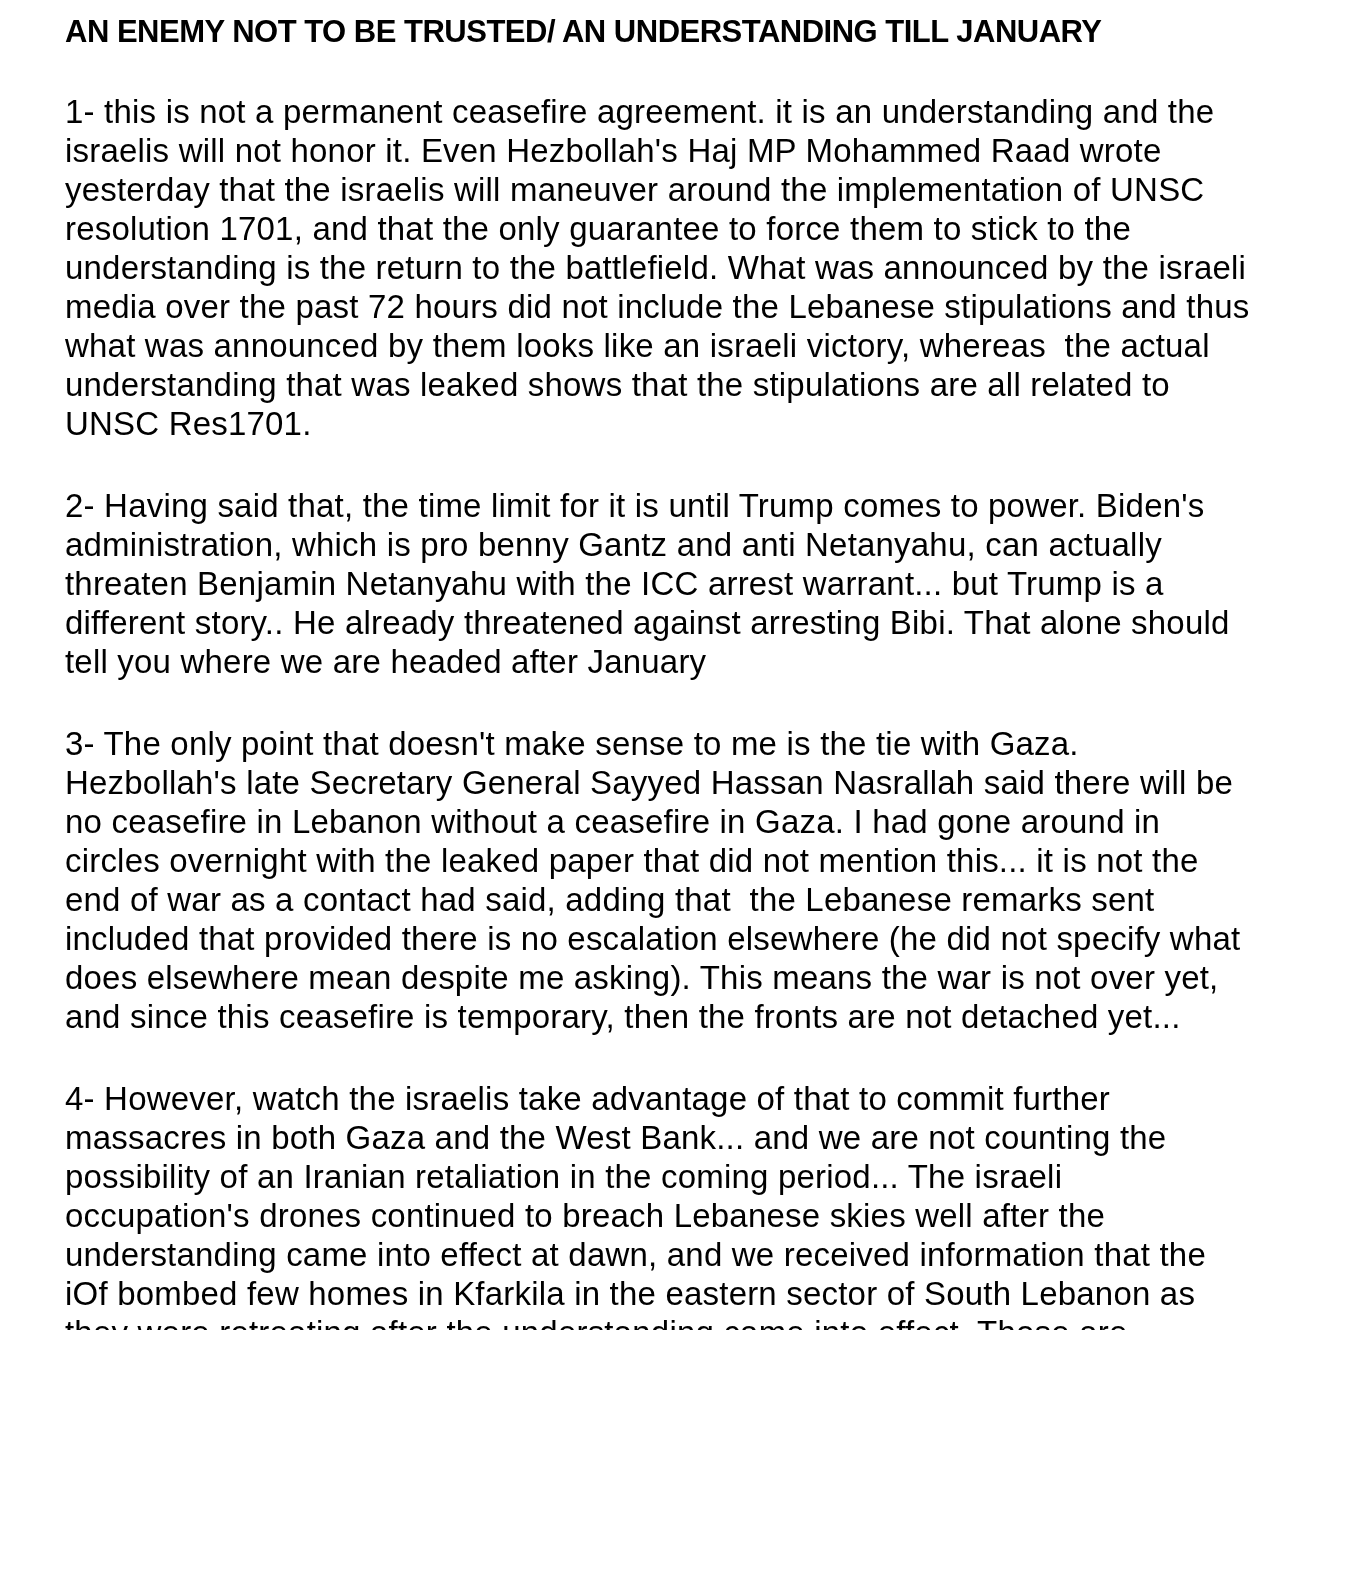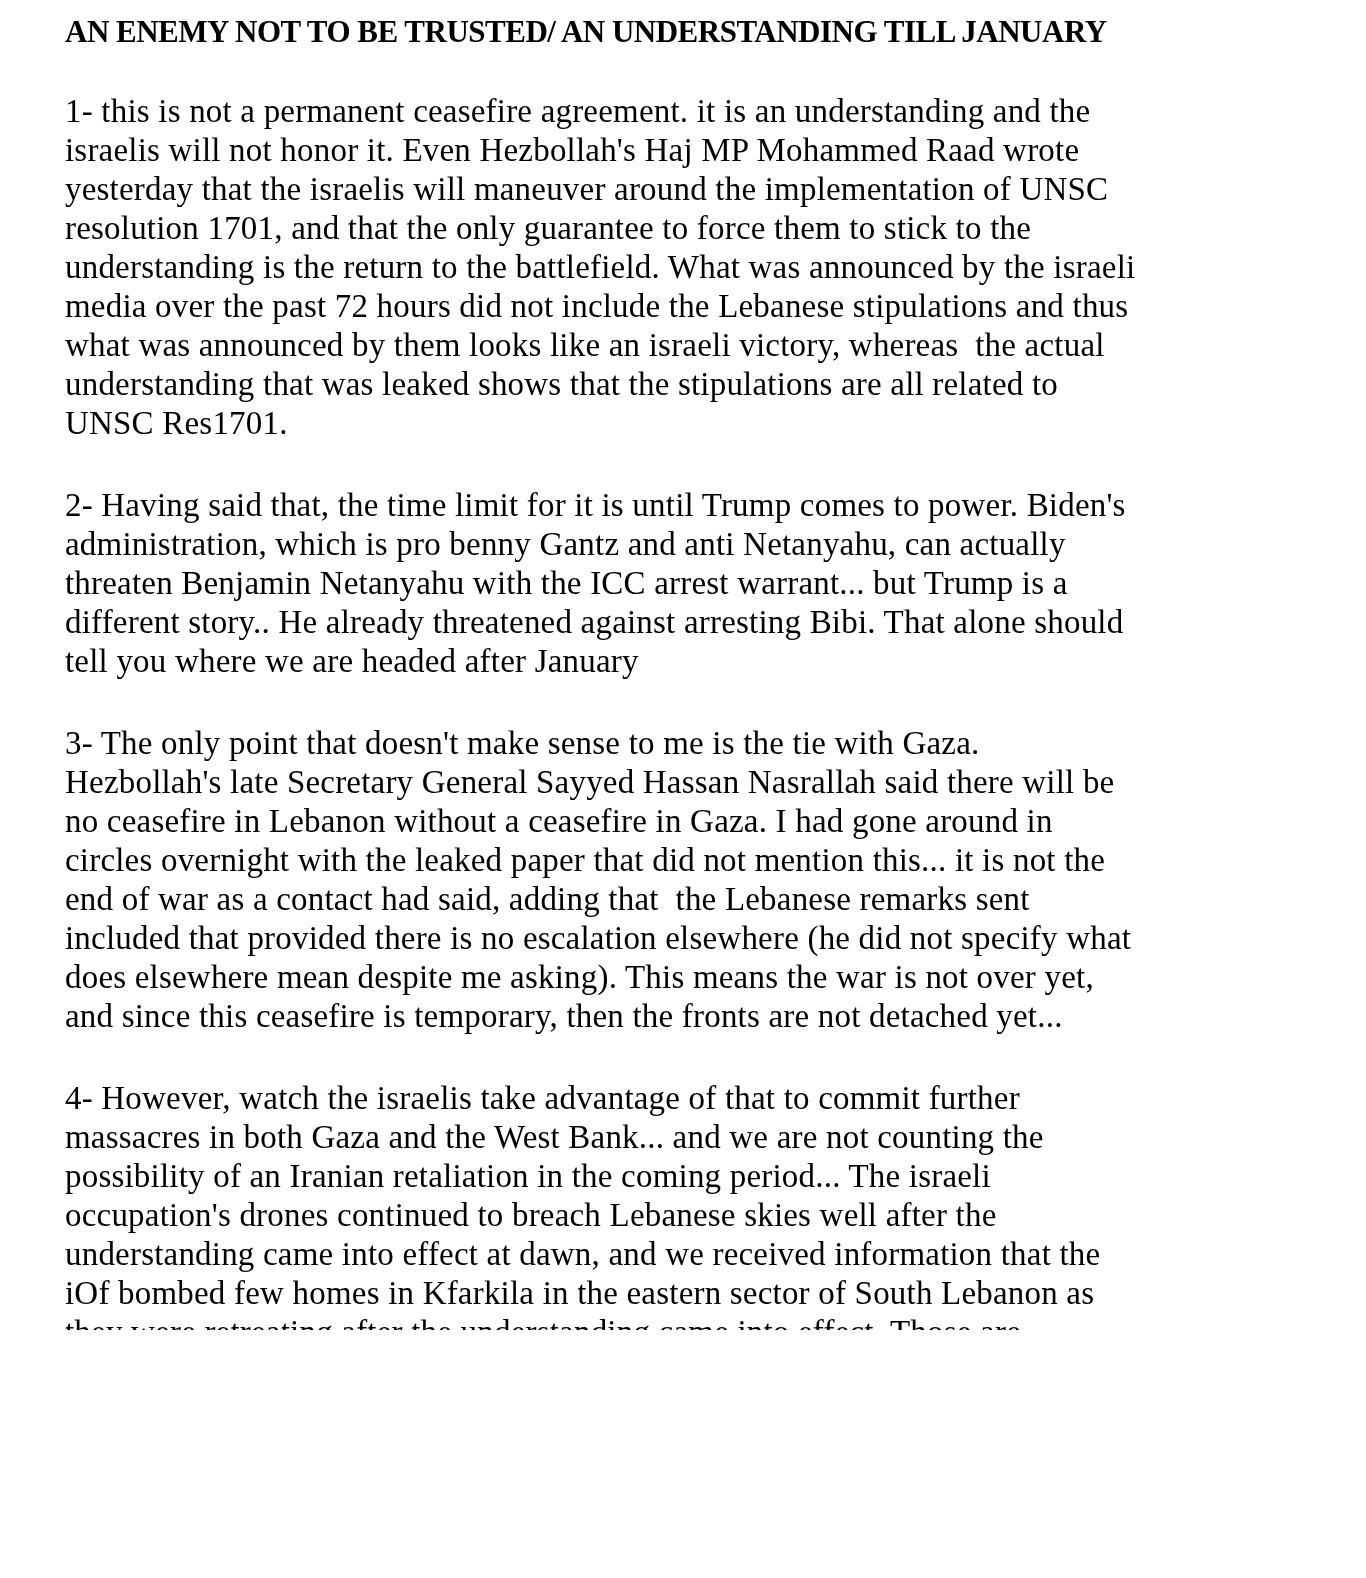--- a/index.html
+++ b/index.html
@@ -11,21 +11,21 @@
     width: 1366px;
     height: 1578px;
     overflow: hidden;
   }
   .page {
     position: relative;
     box-sizing: border-box;
     width: 1366px;
     height: 1330px;
     padding: 10px 14px 0 65px;
-    font-family: Liberation Serif, serif;
+    font-family: Liberation Sans, sans-serif;
     color: #000000;
     background: #ffffff;
     overflow: hidden;
   }
   .doc-title {
     font-size: 31px;
     line-height: 43px;
     font-weight: 700;
     letter-spacing: -0.5px;
     margin: 0 0 39px 0;

